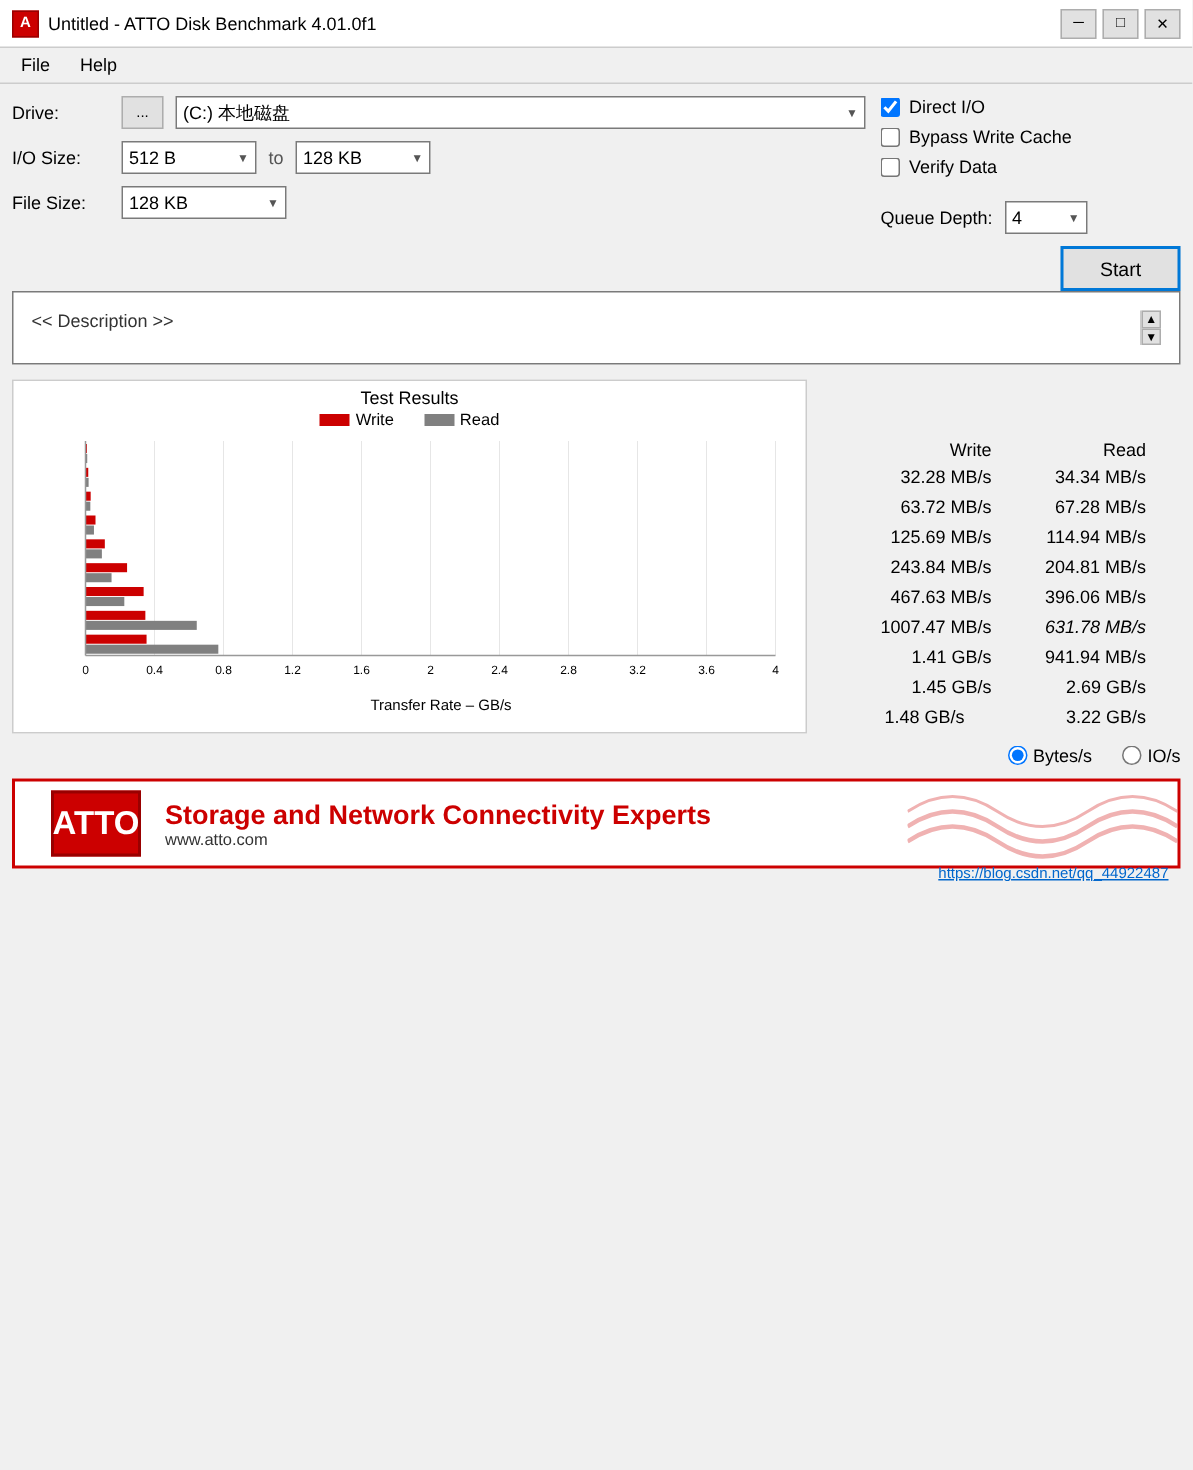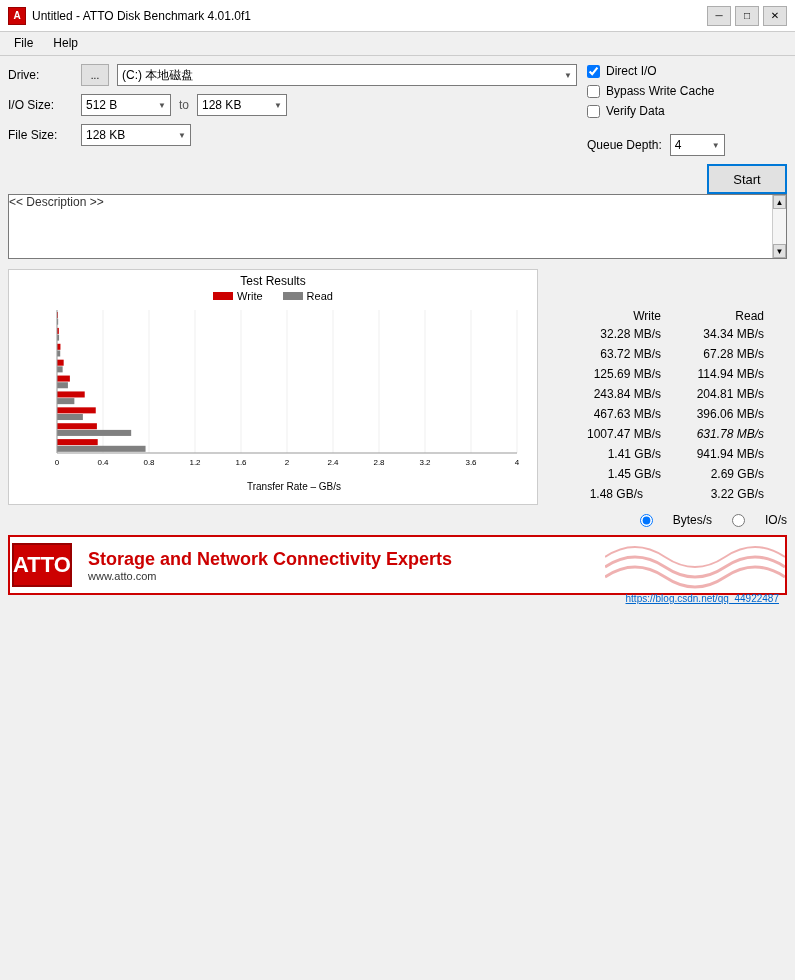--- a/index.html
+++ b/index.html
@@ -93,22 +93,22 @@
       width: 80px; height: 30px; background: #e1e1e1;
       border: 2px solid #0078d7; cursor: pointer;
       font-size: 13px; font-weight: normal;
       display: flex; align-items: center; justify-content: center;
       margin-top: 8px; margin-left: auto;
     }
 
     
     .desc-box {
       background: white; border: 1px solid #7a7a7a;
-      height: 65px; margin-bottom: 8px; position: relative;
-      display: flex; padding: 0;
+      height: 49px; margin-bottom: 8px; position: relative;
+      display: flex; padding: 12px;
     }
     .desc-text { font-size: 12px; color: #333; flex: 1; }
     .scrollbar { width: 14px; display: flex; flex-direction: column; border-left: 1px solid #ccc; }
     .scroll-up, .scroll-down { height: 14px; background: #e1e1e1; border: 1px solid #adadad; display: flex; align-items: center; justify-content: center; font-size: 8px; cursor: pointer; }
     .scroll-track { flex: 1; background: #f5f5f5; }
 
     
     .chart-container {
       background: white; border: 1px solid #ccc;
       width: 530px; padding: 4px;
@@ -117,27 +117,27 @@
     .chart-header { text-align: center; font-size: 12px; margin-bottom: 2px; }
     .chart-legend { display: flex; justify-content: center; gap: 20px; margin-bottom: 4px; align-items: center; }
     .legend-item { display: flex; align-items: center; gap: 4px; font-size: 11px; }
     .legend-color { width: 20px; height: 8px; }
 
     
     .results-section { display: flex; margin-top: 2px; gap: 10px; }
 
     
     .bottom-controls { margin-top: 8px; display: flex; justify-content: flex-end; gap: 20px; align-items: center; }
-    .radio-item { display: flex; align-items: flex-end; gap: 20px; cursor: pointer; }
+    .radio-item { display: flex; align-items: flex-start; gap: 4px; cursor: pointer; }
 
     
     .atto-banner {
       background: white; border: 2px solid #cc0000;
       height: 60px; margin-top: 8px;
-      display: flex; align-items: center; padding: 4px 2px;
+      display: flex; align-items: center; padding: 4px 24px;
       position: relative; overflow: hidden;
     }
     .atto-logo { background: #cc0000; color: white; font-size: 22px; font-weight: bold; width: 60px; height: 44px; display: flex; align-items: center; justify-content: center; border: 2px solid #900; margin-right: 16px; }
     .atto-text { }
     .atto-tagline { font-size: 18px; color: #cc0000; font-weight: bold; }
     .atto-url { font-size: 11px; color: #333; }
     .atto-wave { position: absolute; right: 0; top: 0; bottom: 0; width: 180px; opacity: 0.3; }
 
     
     .watermark { position: absolute; bottom: 4px; right: 8px; font-size: 10px; color: #0066cc; text-decoration: underline; }

